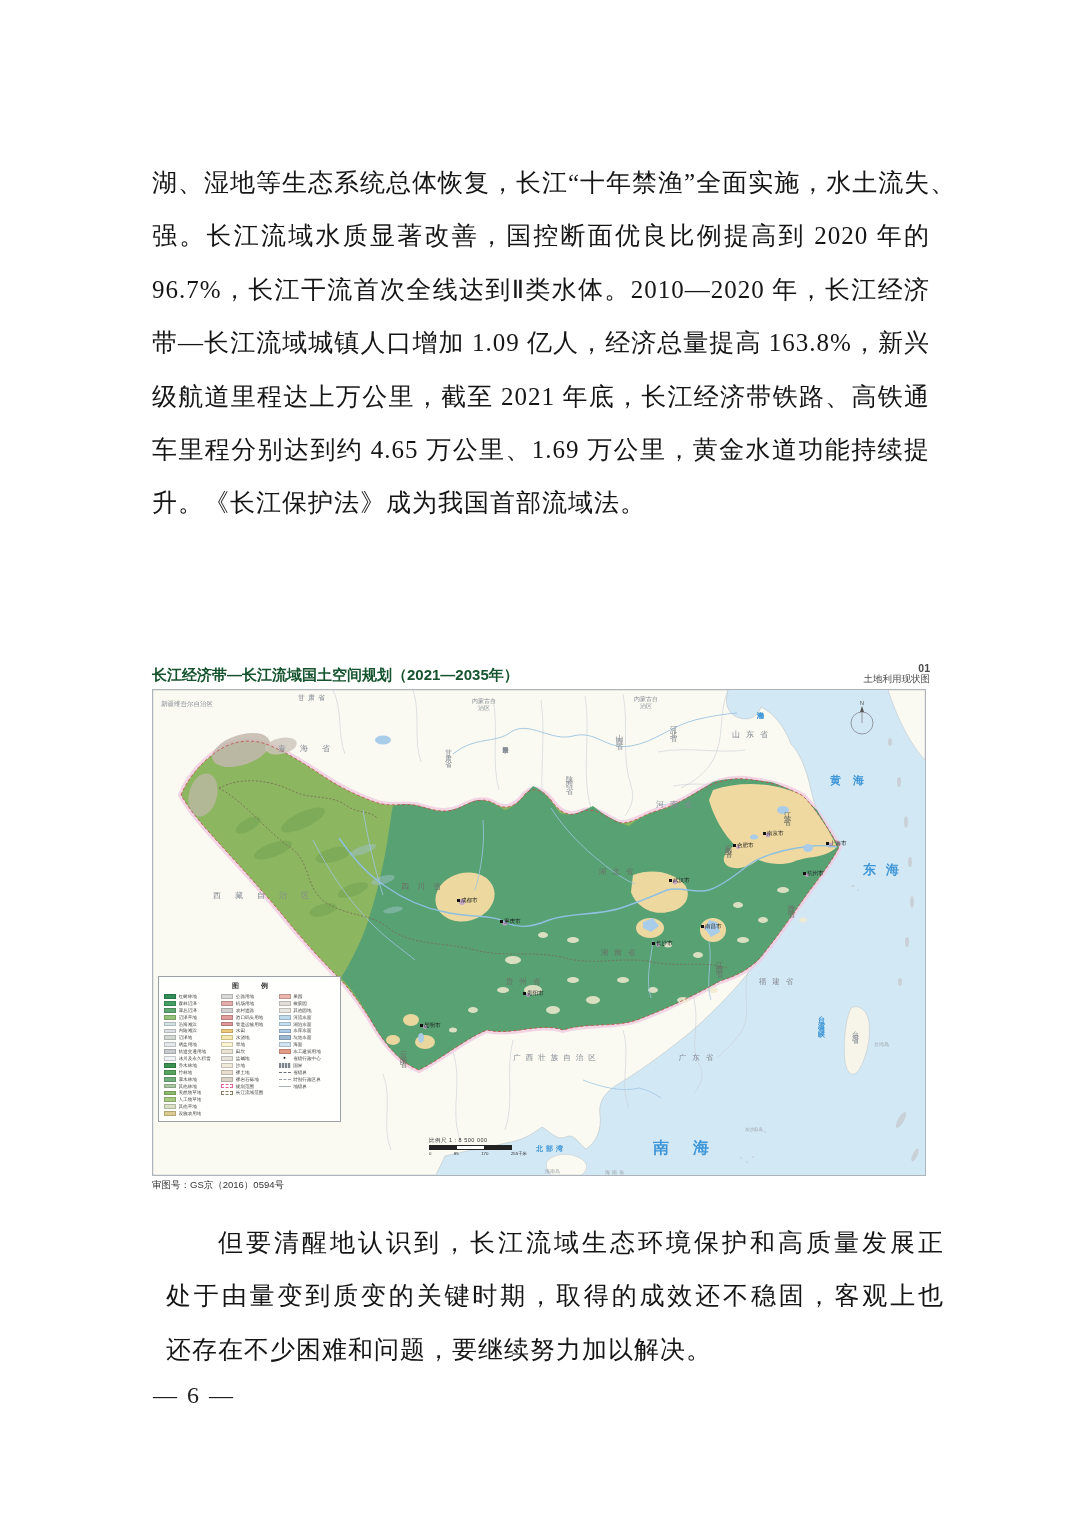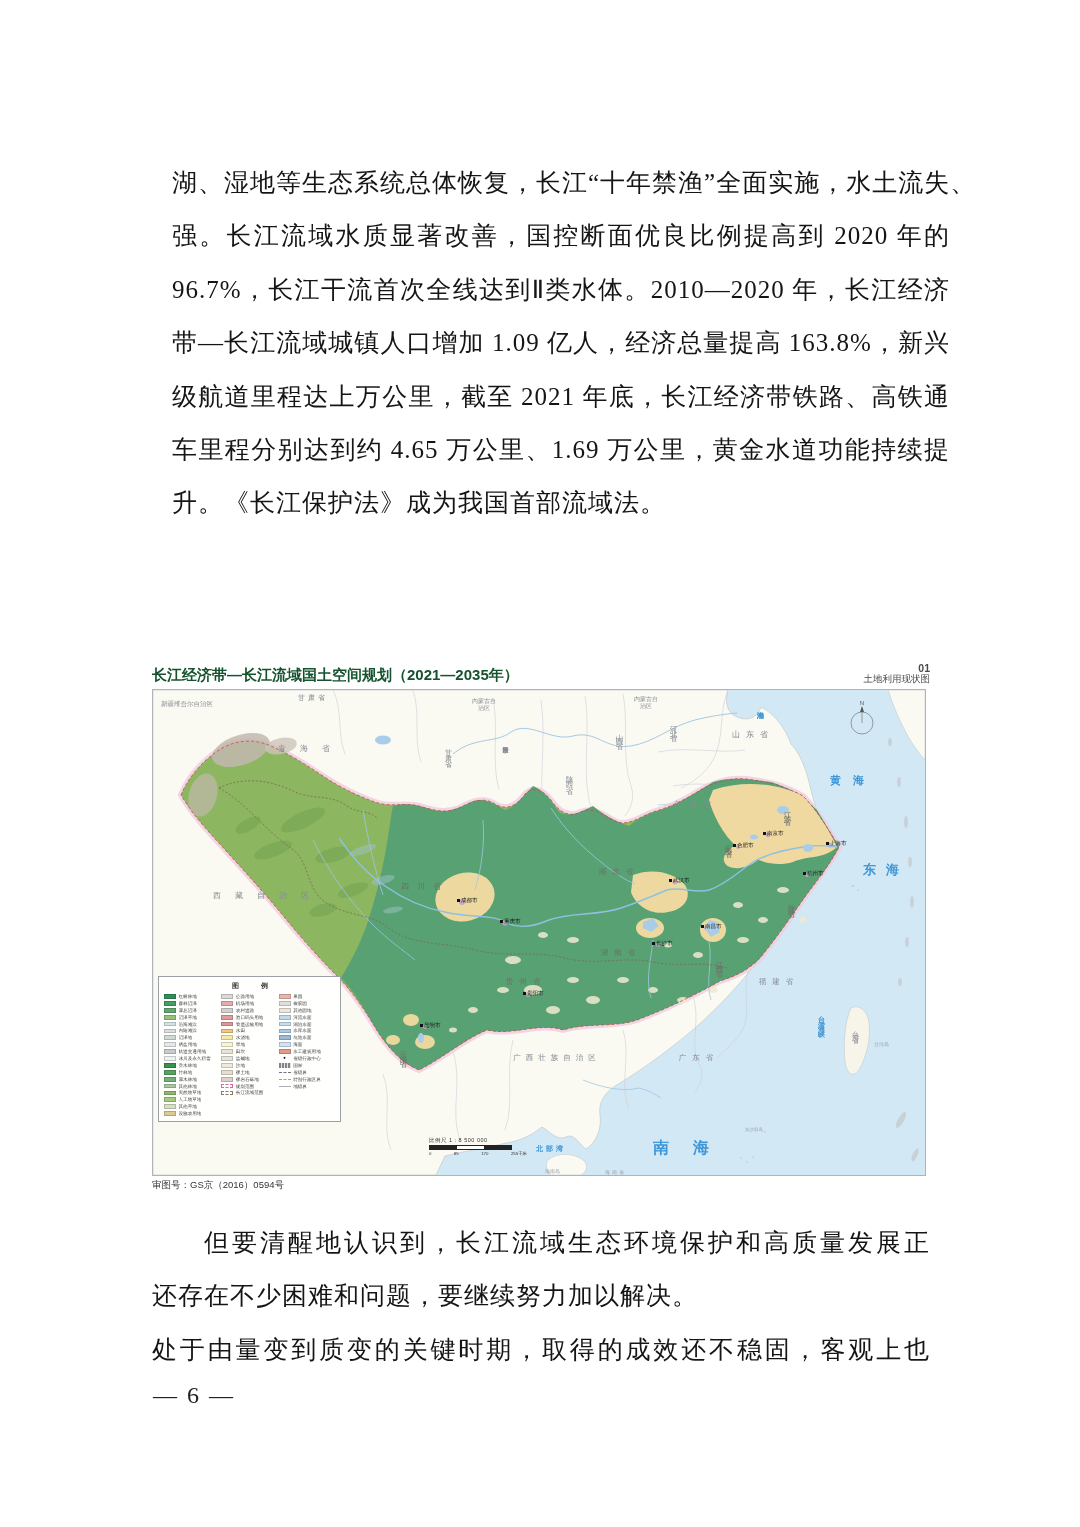--- a/index.html
+++ b/index.html
@@ -1,20 +1,20 @@
 <!DOCTYPE html>
 <html><head>
 <meta charset="utf-8">
 <style>
   html,body{margin:0;padding:0;background:#ffffff;}
   .page{position:relative;width:1080px;height:1527px;background:#ffffff;overflow:hidden;
         font-family:"Liberation Serif", serif;color:#151515;}
   .bodytext{position:absolute;left:152px;width:778px;}
-  .p1{top:156px;margin-left:20px;}
-  .p2{top:1216px;}
+  .p1{top:156px;}
+  .p2{top:1216px;margin-left:14px;}
   .tline{font-size:25px;line-height:53.4px;height:53.4px;white-space:nowrap;
          text-align:justify;text-align-last:justify;letter-spacing:1px;}
   .tline.last{text-align-last:left;}
   .tline.indent{padding-left:52px;}
   .pageno{position:absolute;left:153px;top:1382px;font-size:24px;letter-spacing:2px;color:#222;}
 
   
   .figure{position:absolute;left:152px;top:662px;width:778px;}
   .fig-header{display:flex;justify-content:space-between;align-items:flex-end;margin-bottom:4px;}
   .fig-title{font-family:"Liberation Sans",sans-serif;font-weight:bold;font-size:15px;color:#14532d;}
@@ -292,21 +292,21 @@
       <div class="plbl" style="left:160px;top:8px;font-size:7px;letter-spacing:3px;">甘肃省</div>
       <div class="plbl" style="left:158px;top:58px;font-size:8px;letter-spacing:14px;">青海省</div>
       <div class="plbl wrap" style="left:318px;top:8px;width:26px;font-size:6px;">内蒙古自治区</div>
       <div class="plbl wrap" style="left:480px;top:6px;width:26px;font-size:6px;">内蒙古自治区</div>
       <div class="plbl v" style="left:352px;top:52px;font-size:6px;">宁夏回族自治区</div>
       <div class="plbl v" style="left:295px;top:62px;font-size:7px;letter-spacing:6px;">甘肃省</div>
       <div class="plbl v" style="left:416px;top:88px;font-size:7.5px;letter-spacing:6px;">陕西省</div>
       <div class="plbl v" style="left:466px;top:44px;font-size:7.5px;letter-spacing:4px;">山西省</div>
       <div class="plbl v" style="left:520px;top:36px;font-size:7.5px;letter-spacing:4px;">河北省</div>
       <div class="plbl" style="left:580px;top:44px;font-size:8px;letter-spacing:6px;padding-left:40px;">山东省</div>
-      <div class="plbl" style="left:543px;top:114px;font-size:8px;letter-spacing:6px;text-align:center;">河南省</div>
+      <div class="plbl" style="left:524px;top:114px;font-size:8px;letter-spacing:6px;text-align:center;">河南省</div>
       <div class="plbl" style="left:115px;top:205px;font-size:8px;letter-spacing:14px;">西藏自治区</div>
       <div class="plbl" style="left:272px;top:196px;font-size:8px;letter-spacing:8px;color:#6b7066;">四川省</div>
       <div class="plbl" style="left:466px;top:182px;font-size:7.5px;letter-spacing:6px;color:#6b7066;">湖北省</div>
       <div class="plbl" style="left:468px;top:263px;font-size:7.5px;letter-spacing:6px;color:#6b7066;">湖南省</div>
       <div class="plbl v" style="left:566px;top:272px;font-size:7.5px;letter-spacing:4px;color:#6b7066;">江西省</div>
       <div class="plbl v" style="left:575px;top:152px;font-size:7.5px;letter-spacing:3px;color:#6b7066;">安徽省</div>
       <div class="plbl v" style="left:634px;top:120px;font-size:7.5px;letter-spacing:3px;color:#6b7066;">江苏省</div>
       <div class="plbl v" style="left:638px;top:212px;font-size:7.5px;letter-spacing:3px;color:#6b7066;">浙江省</div>
       <div class="plbl" style="left:626px;top:292px;font-size:7.5px;letter-spacing:6px;">福建省</div>
       <div class="plbl" style="left:373px;top:292px;font-size:7.5px;letter-spacing:6px;color:#6b7066;">贵州省</div>
@@ -586,18 +586,18 @@
             <span>255千米</span>
         </div>
       </div>
     </div>
 
     <div class="approval">审图号：GS京（2016）0594号</div>
   </div>
 
   <div class="bodytext p2">
     <div class="tline indent">但要清醒地认识到，长江流域生态环境保护和高质量发展正</div>
+    <div class="tline">处于由量变到质变的关键时期，取得的成效还不稳固，客观上也</div>
     <div class="tline last">还存在不少困难和问题，要继续努力加以解决。</div>
-    <div class="tline">处于由量变到质变的关键时期，取得的成效还不稳固，客观上也</div>
   </div>
 
   <div class="pageno">— 6 —</div>
 </div>
 
 </body></html>

